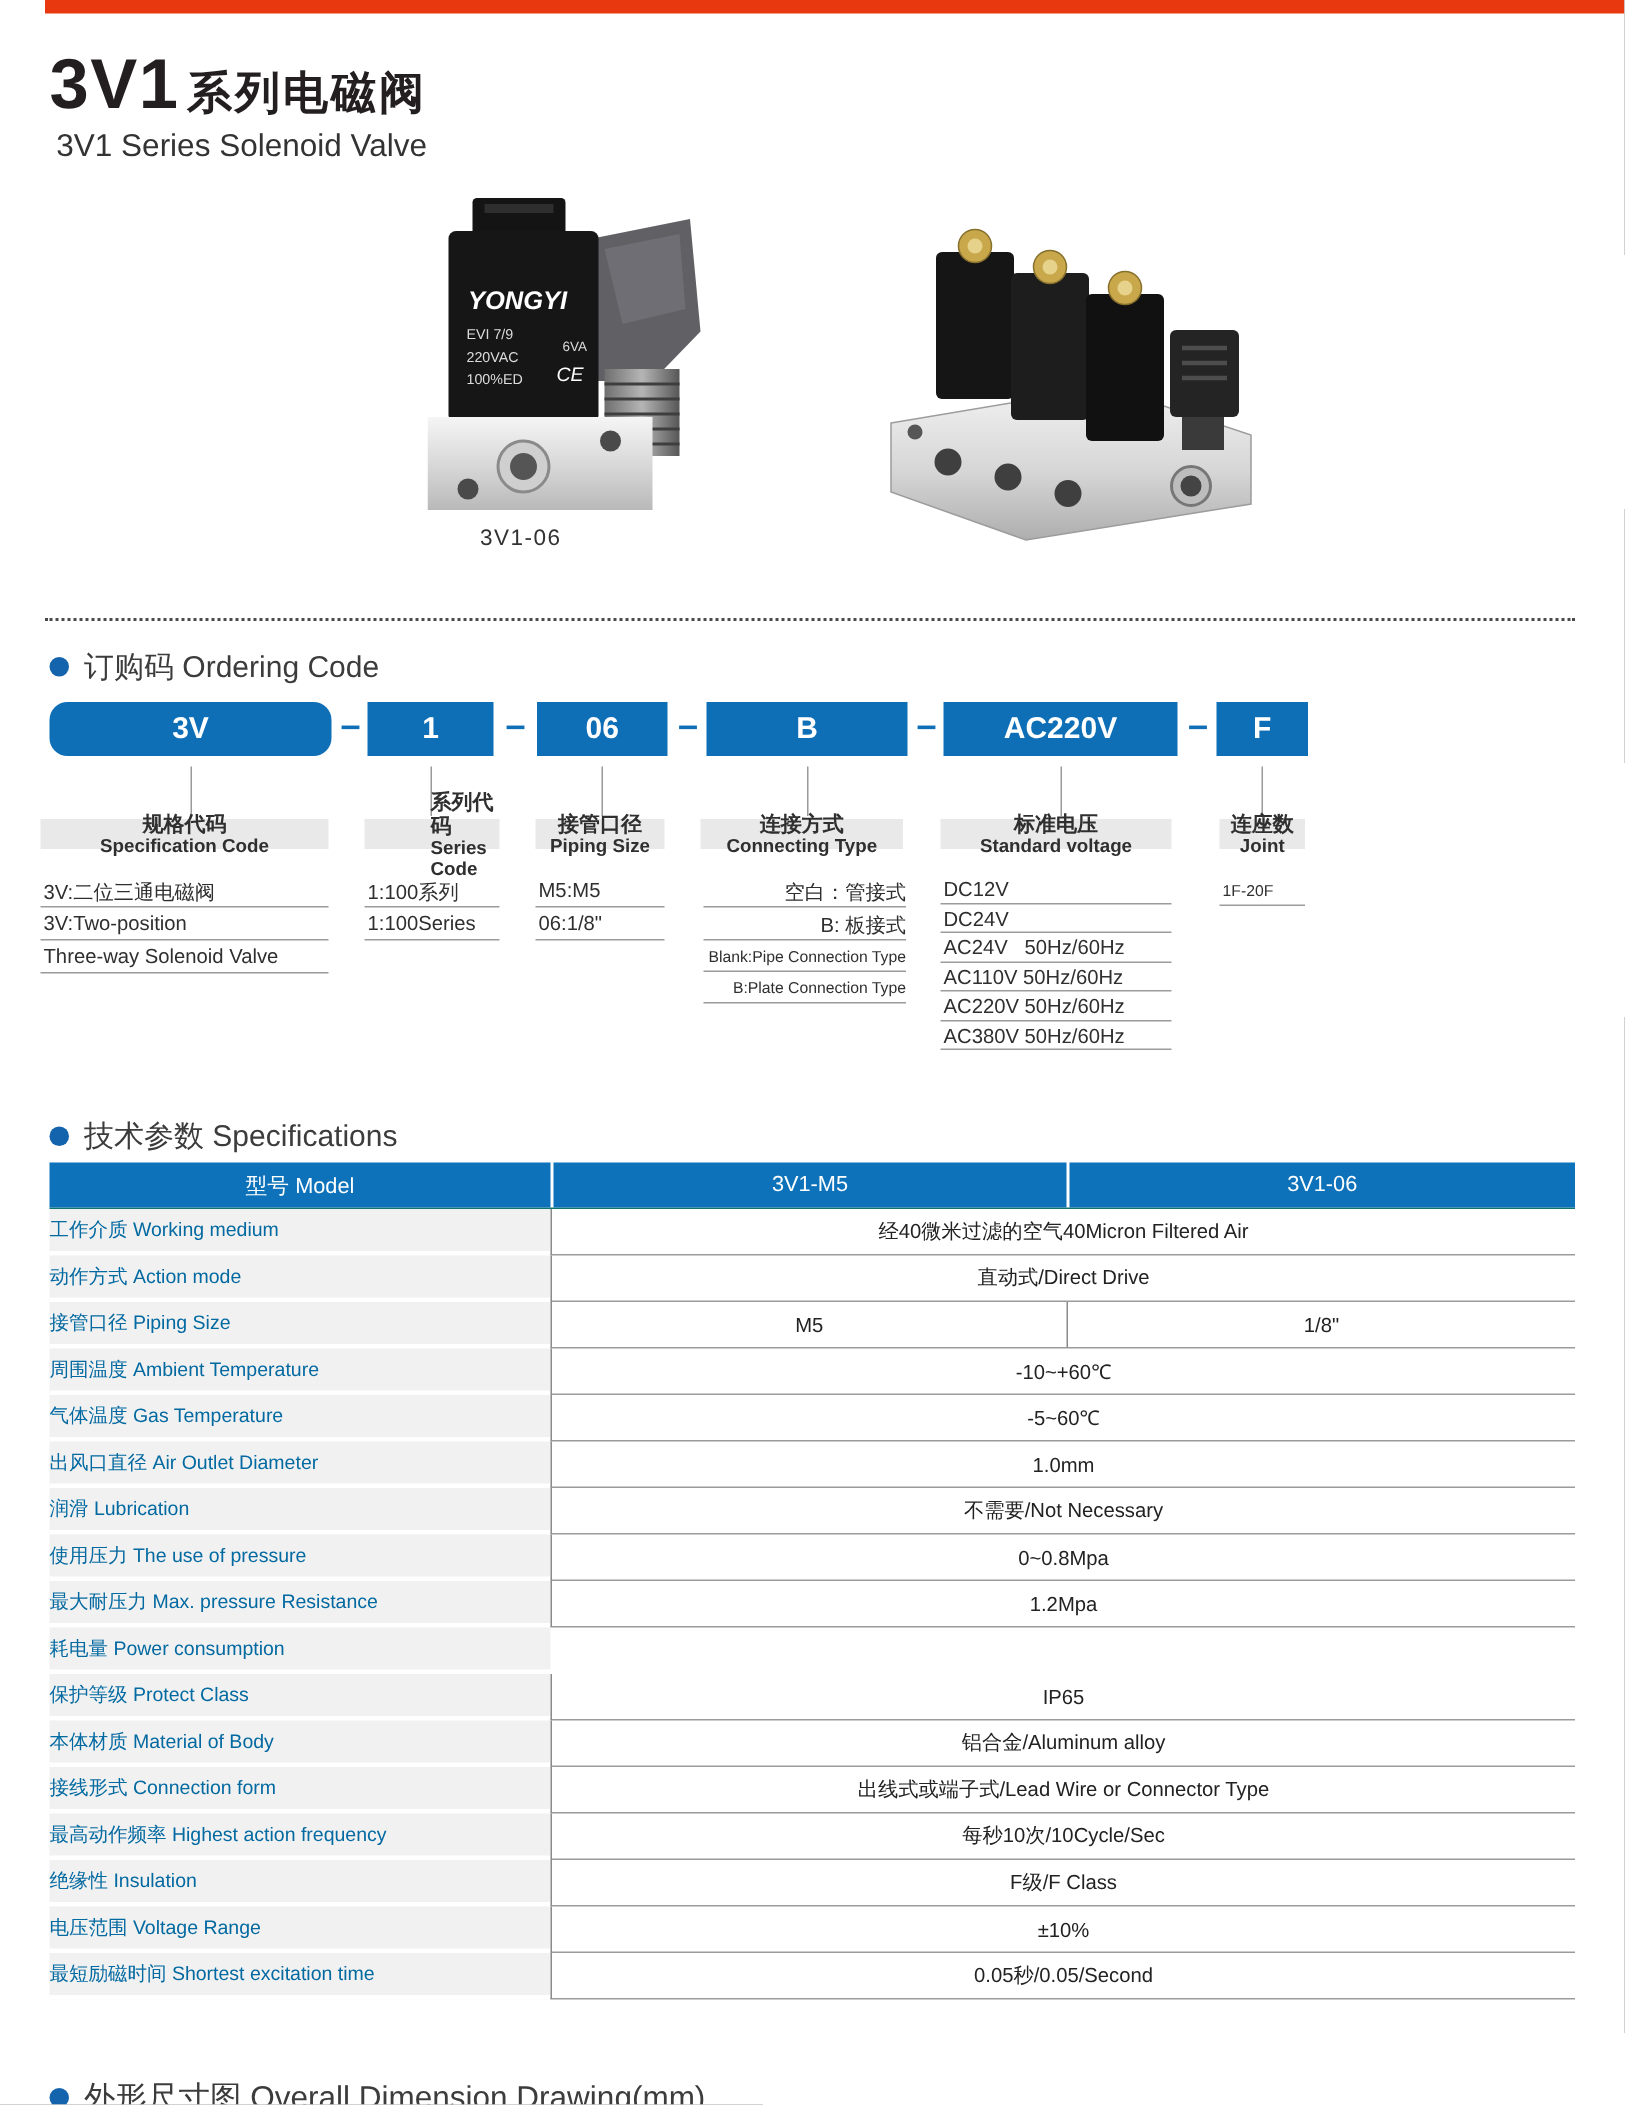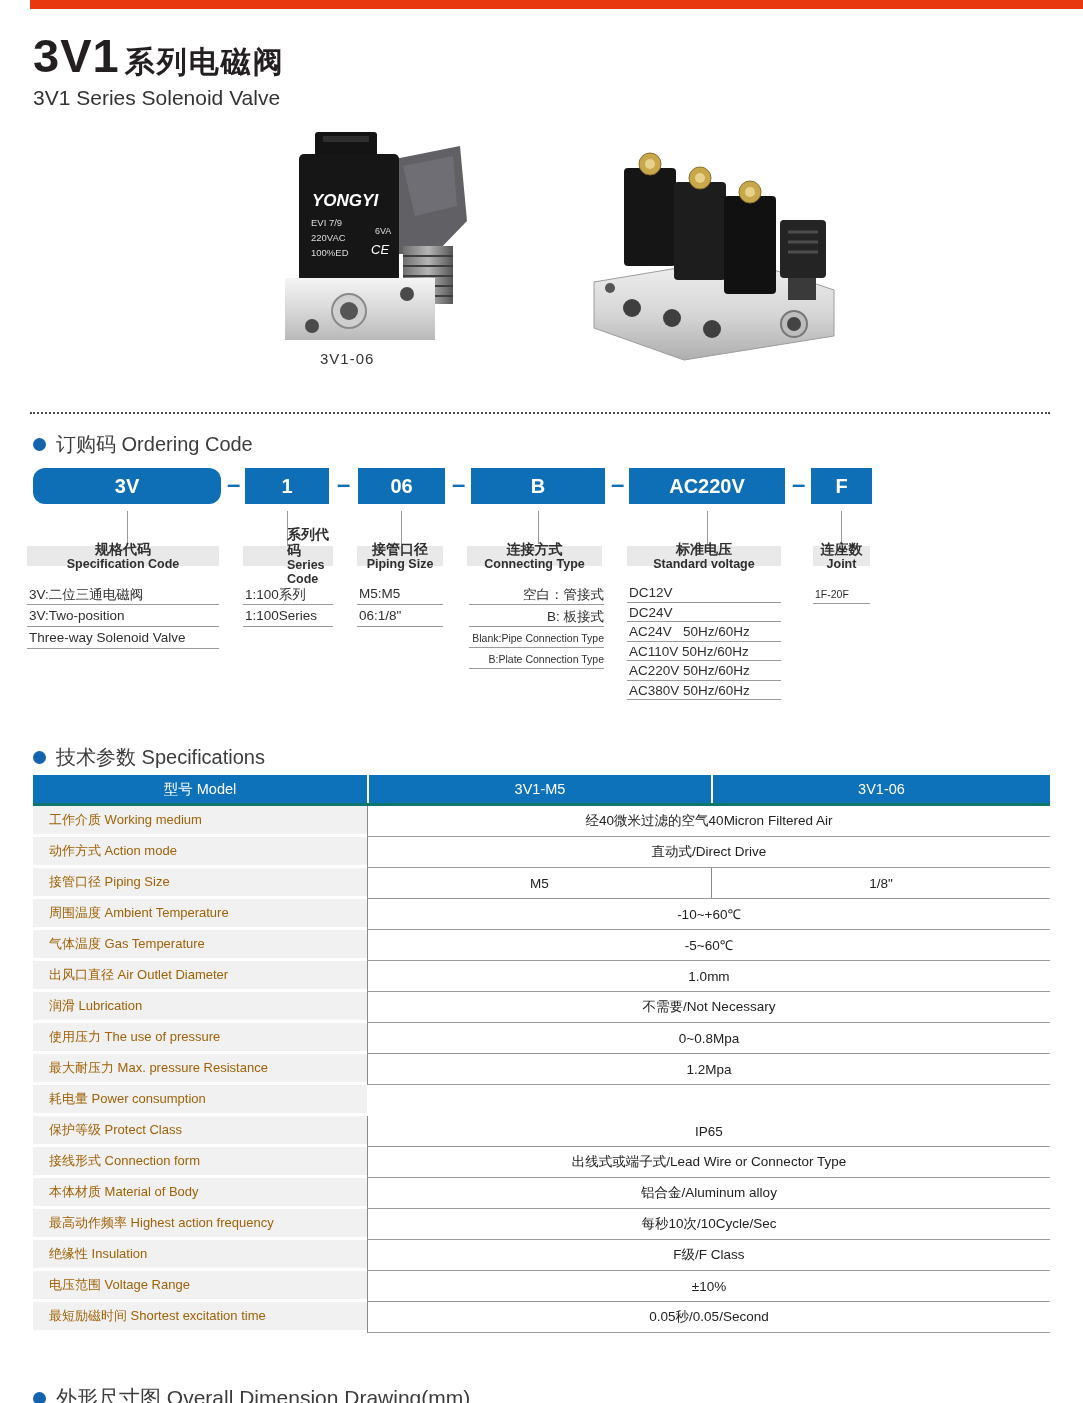--- a/index.html
+++ b/index.html
@@ -12,21 +12,21 @@
   .abs { position:absolute; }
 
   
   .topbar { left:30px; top:0; right:0; height:9px; background:#e8380f; }
 
   
   .title-wrap { left:33px; top:28px; }
   .title-line { display:flex; align-items:baseline; }
   .title-model { font-size:47px; font-weight:bold; color:#231f20; letter-spacing:1px; }
   .title-zh { font-size:30px; font-weight:bold; color:#231f20; margin-left:5px; letter-spacing:2px; }
-  .title-en { font-size:21px; color:#333; margin-top:3px; }
+  .title-en { font-size:21px; color:#333; margin-top:3px;text-align:right; }
 
   .caption { font-size:15px; color:#333; letter-spacing:1px; }
 
   
   .dotted { left:30px; top:412px; width:1020px; height:0; border-top:2px dotted #4a4a4a; }
 
   
   .sec-head { display:flex; align-items:center; gap:10px; }
   .dot { width:13px; height:13px; border-radius:50%; background:#1464ad; flex:0 0 auto; }
   .sec-text { font-size:20px; color:#3c3c3c; }
@@ -43,28 +43,28 @@
   .oc-grayhead .en { font-size:12.5px; font-weight:bold; color:#2f2f2f; }
 
   .oc-list { position:absolute; top:583px; }
   .oc-item { font-size:13.5px; color:#2f2f2f; border-bottom:1px solid #9b9b9b;
     padding:3px 0 4px 2px; height:22px; white-space:nowrap; }
   .oc-item.sm { font-size:10.5px; height:21px; padding-top:5px; }
   .oc-item.v { height:19.5px; padding:2px 0 3px 2px; }
 
   
   .spec-table { left:33px; top:775px; width:1017px; }
-  .thead { display:flex; height:31px; border-bottom:3px solid #0f766e; }
+  .thead { display:flex; height:31px; border-bottom:1px solid #0f766e; }
   .th { background:#0d72b9; color:#fff; font-size:14.5px; display:flex; align-items:center; justify-content:center; }
   .th1 { width:334px; margin-right:2px; }
   .th2 { width:342px; margin-right:2px; }
   .th3 { flex:1; }
   .trow { display:grid; grid-template-columns:334px 344px 1fr; height:31px; }
-  .tlabel { background:#f1f1f1; border-bottom:3px solid #ffffff; font-size:13px; color:#a16207;
-    display:flex; align-items:center; padding-left:16px; white-space:nowrap; }
+  .tlabel { background:#f1f1f1; border-bottom:3px solid #ffffff; font-size:13px; color:#0369a1;
+    display:flex; align-items:center; padding-left:0; white-space:nowrap; }
   .tvalue { border-bottom:1px solid #9b9b9b; border-left:1px solid #8a8a8a; font-size:13.5px; color:#222;
     display:flex; align-items:center; justify-content:center; white-space:nowrap; }
   .span2 { grid-column:2 / 4; }
 
   
   .dim-head { left:33px; top:1384px; }
   .dim-head .sec-text { font-size:21px; }
 </style>
 </head>
 <body>
@@ -304,26 +304,26 @@
       <div class="tvalue span2">1.2Mpa</div>
     </div>
     <div class="trow">
       <div class="tlabel">耗电量 Power consumption</div>
     </div>
     <div class="trow">
       <div class="tlabel">保护等级 Protect Class</div>
       <div class="tvalue span2">IP65</div>
     </div>
     <div class="trow">
+      <div class="tlabel">本体材质 Material of Body</div>
+      <div class="tvalue span2">铝合金/Aluminum alloy</div>
+    </div>
+    <div class="trow">
       <div class="tlabel">接线形式 Connection form</div>
       <div class="tvalue span2">出线式或端子式/Lead Wire or Connector Type</div>
-    </div>
-    <div class="trow">
-      <div class="tlabel">本体材质 Material of Body</div>
-      <div class="tvalue span2">铝合金/Aluminum alloy</div>
     </div>
     <div class="trow">
       <div class="tlabel">最高动作频率 Highest action frequency</div>
       <div class="tvalue span2">每秒10次/10Cycle/Sec</div>
     </div>
     <div class="trow">
       <div class="tlabel">绝缘性 Insulation</div>
       <div class="tvalue span2">F级/F Class</div>
     </div>
     <div class="trow">

